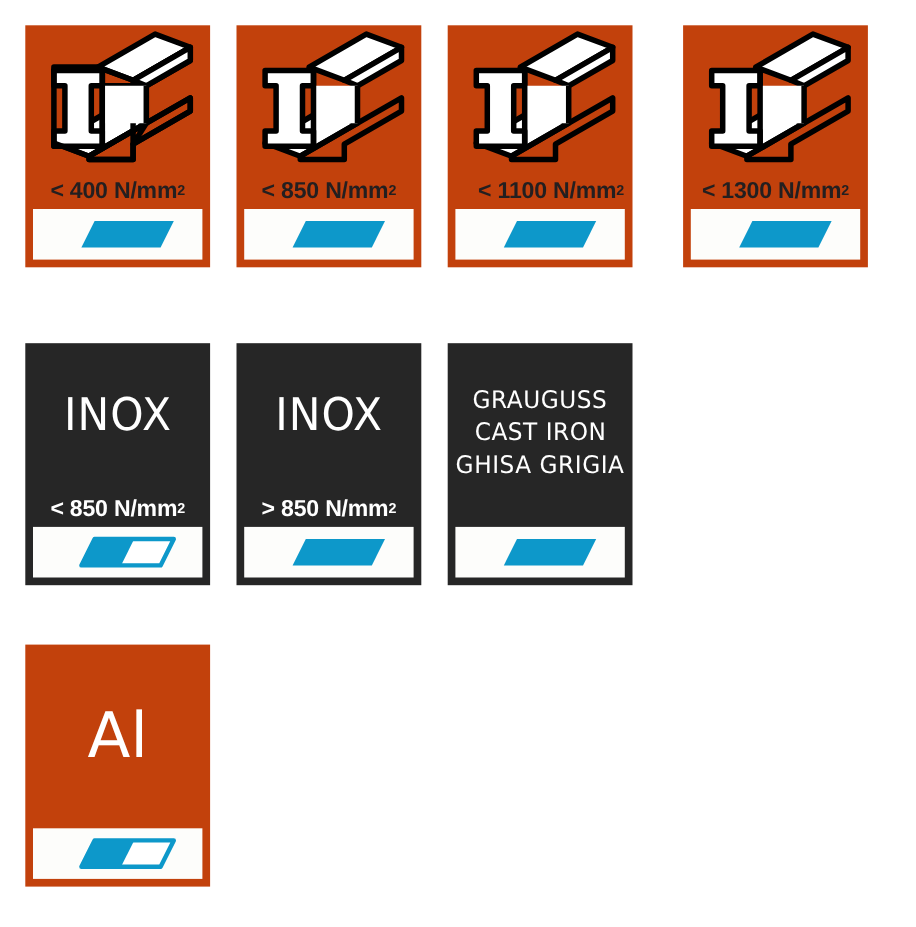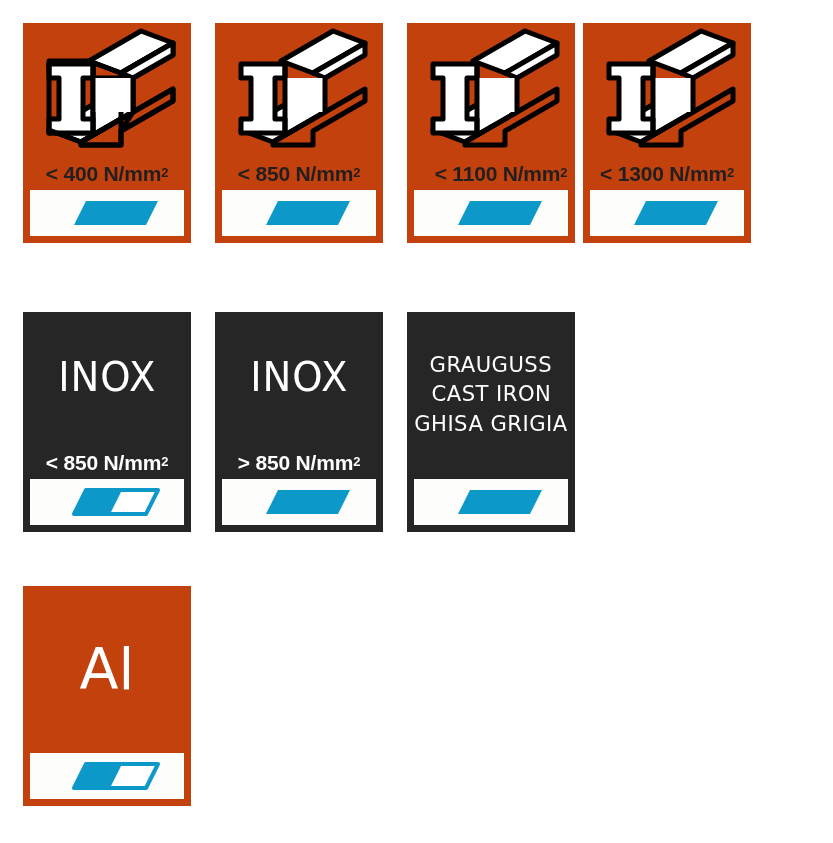--- a/index.html
+++ b/index.html
@@ -230,21 +230,21 @@
           <span class="sup">2</span>
       </div>
       <div class="swatch-strip">
         <svg class="swatch-svg" width="110" height="32" viewBox="0 0 110 32">
           <polygon points="22,28 34,4 106,4 94,28" fill="#0d98ca"></polygon>
         </svg>
       </div>
     </div>
   </div>
 
-  <div class="card gray" style="left:583px; top:23px;">
+  <div class="card gray" style="left:621px; top:23px;">
     <div class="card-body">
       <div class="icon-area">
         <svg class="beam-svg" width="140" height="128" viewBox="0 0 140 128">
           <g stroke="#000000" stroke-width="5" stroke-linejoin="round" fill="#ffffff">
             <path d="M 52 35 L 104 5 L 136 17 L 84 47 Z"></path>
             <path d="M 12 104 L 64 74 L 96 86 L 44 116 Z"></path>
             <path d="M 136 17 L 136 29 L 96 52 L 84 47 Z"></path>
             <path d="M 12 38 L 56 38 L 56 52 L 46 52 L 46 93 L 56 93 L 56 107
                      L 12 107 L 12 93 L 22 93 L 22 52 L 12 52 Z"></path>
             <path d="M 136 63 L 136 75 L 84 105 L 84 119 L 44 119 L 44 116 L 96 86 Z" fill="none"></path>

